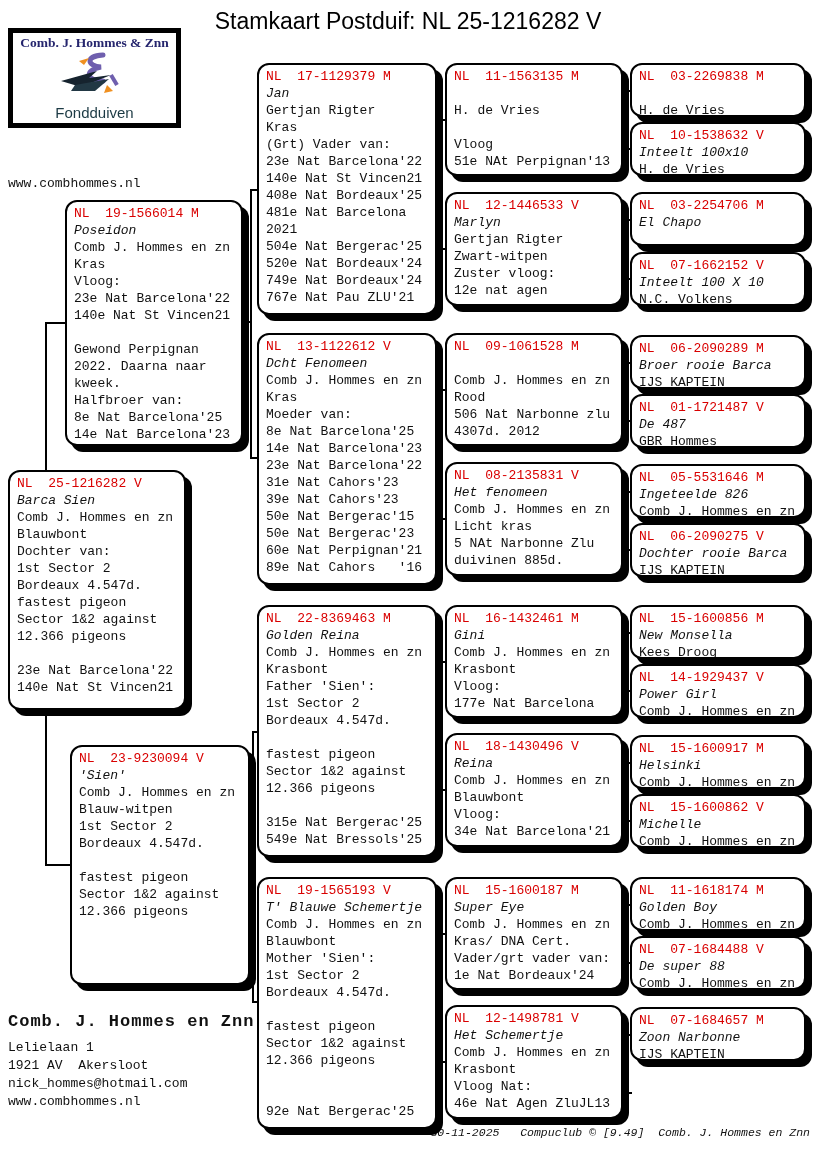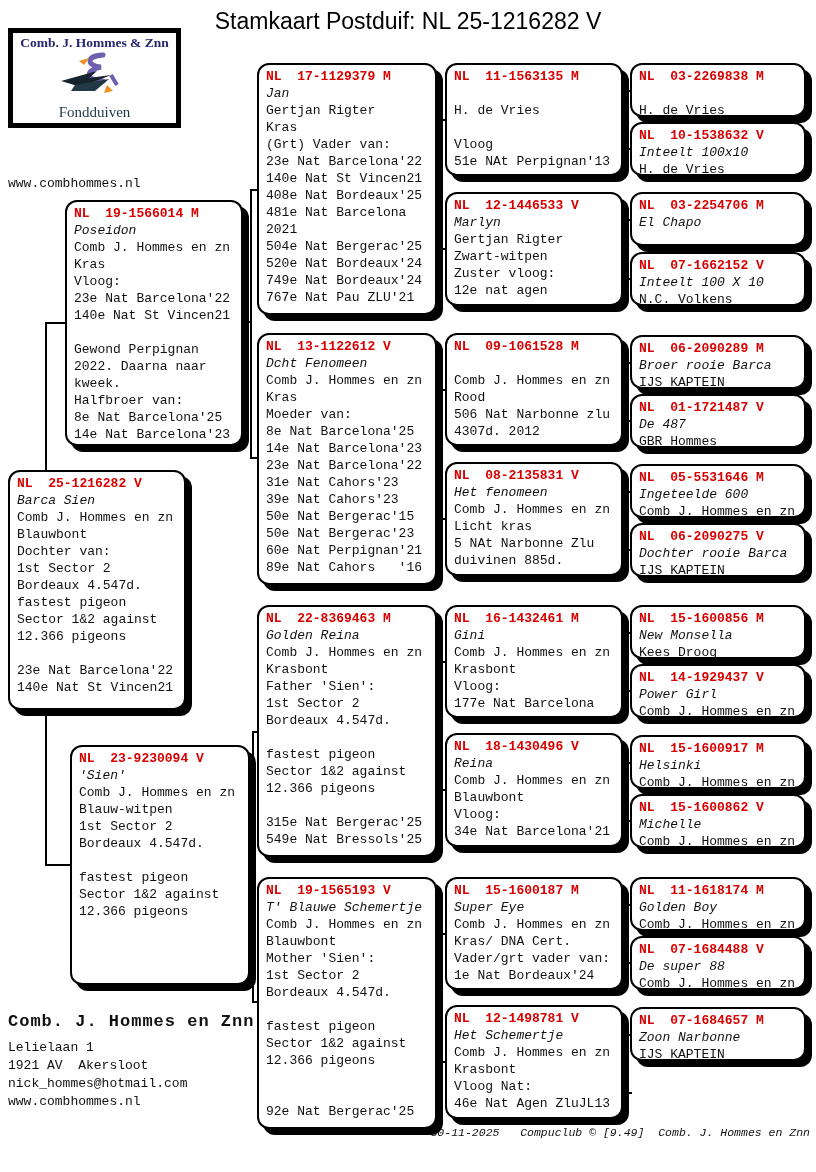--- a/index.html
+++ b/index.html
@@ -5,29 +5,29 @@
   html,body{margin:0;padding:0;background:#fff;}
   #page{position:relative;width:816px;height:1172px;background:#fff;overflow:hidden;
         font-family:"Liberation Mono","DejaVu Sans Mono",monospace;color:#111;}
   #title{position:absolute;left:0;top:8px;width:816px;text-align:center;
          font-family:"Liberation Sans","DejaVu Sans",sans-serif;font-size:23px;color:#000;}
   
   #logobox{position:absolute;left:8px;top:28px;width:163px;height:90px;border:5px solid #000;
            background:#fff;text-align:center;}
   #logoname{font-family:"Liberation Serif","DejaVu Serif",serif;font-weight:bold;font-size:13.5px;
             color:#26266e;margin-top:2px;white-space:pre;}
-  #logosub{font-family:Liberation Serif, serif;font-size:15px;color:#1c3a44;
+  #logosub{font-family:Liberation Sans, sans-serif;font-size:15px;color:#1c3a44;
            position:absolute;left:0;right:0;bottom:2px;}
   #logoart{position:absolute;left:38px;top:18px;}
   #site-top{position:absolute;left:8px;top:176px;font-size:13px;white-space:pre;}
   
   .pbox{position:absolute;background:#fff;border:2px solid #000;border-radius:12px;
         box-shadow:6px 6px 0 #000;padding:3px 7px 0 7px;font-size:13px;line-height:17px;
         overflow:hidden;z-index:2;box-sizing:border-box;}
-  .ring{color:#d90000;font-weight:bold;white-space:pre;}
+  .ring{color:#d90000;font-weight:normal;white-space:pre;}
   .pname{font-style:italic;white-space:pre;min-height:17px;}
   .tl{white-space:pre;min-height:17px;}
   
   .cline{position:absolute;background:#000;z-index:1;}
   
   #footer-left{position:absolute;left:8px;top:1012px;}
   #footer-name{font-size:17px;font-weight:bold;white-space:pre;letter-spacing:1px;}
   .fl{font-size:13px;line-height:18px;white-space:pre;min-height:18px;}
   #footer-name{margin-bottom:8px;text-align:center;}
   #printline{position:absolute;right:6px;top:1126px;font-size:11.5px;font-style:italic;white-space:pre;}
@@ -357,21 +357,21 @@
   </div>
   <div class="pbox" style="left:630px;top:394px;width:176px;height:54px">
     <div class="ring">NL  01-1721487 V</div>
     <div class="pname">De 487</div>
     <div>
         <div class="tl">GBR Hommes</div>
       </div>
   </div>
   <div class="pbox" style="left:630px;top:464px;width:176px;height:54px">
     <div class="ring">NL  05-5531646 M</div>
-    <div class="pname">Ingeteelde 600</div>
+    <div class="pname">Ingeteelde 826</div>
     <div>
         <div class="tl">Comb J. Hommes en zn</div>
       </div>
   </div>
   <div class="pbox" style="left:630px;top:523px;width:176px;height:54px">
     <div class="ring">NL  06-2090275 V</div>
     <div class="pname">Dochter rooie Barca</div>
     <div>
         <div class="tl">IJS KAPTEIN</div>
       </div>

